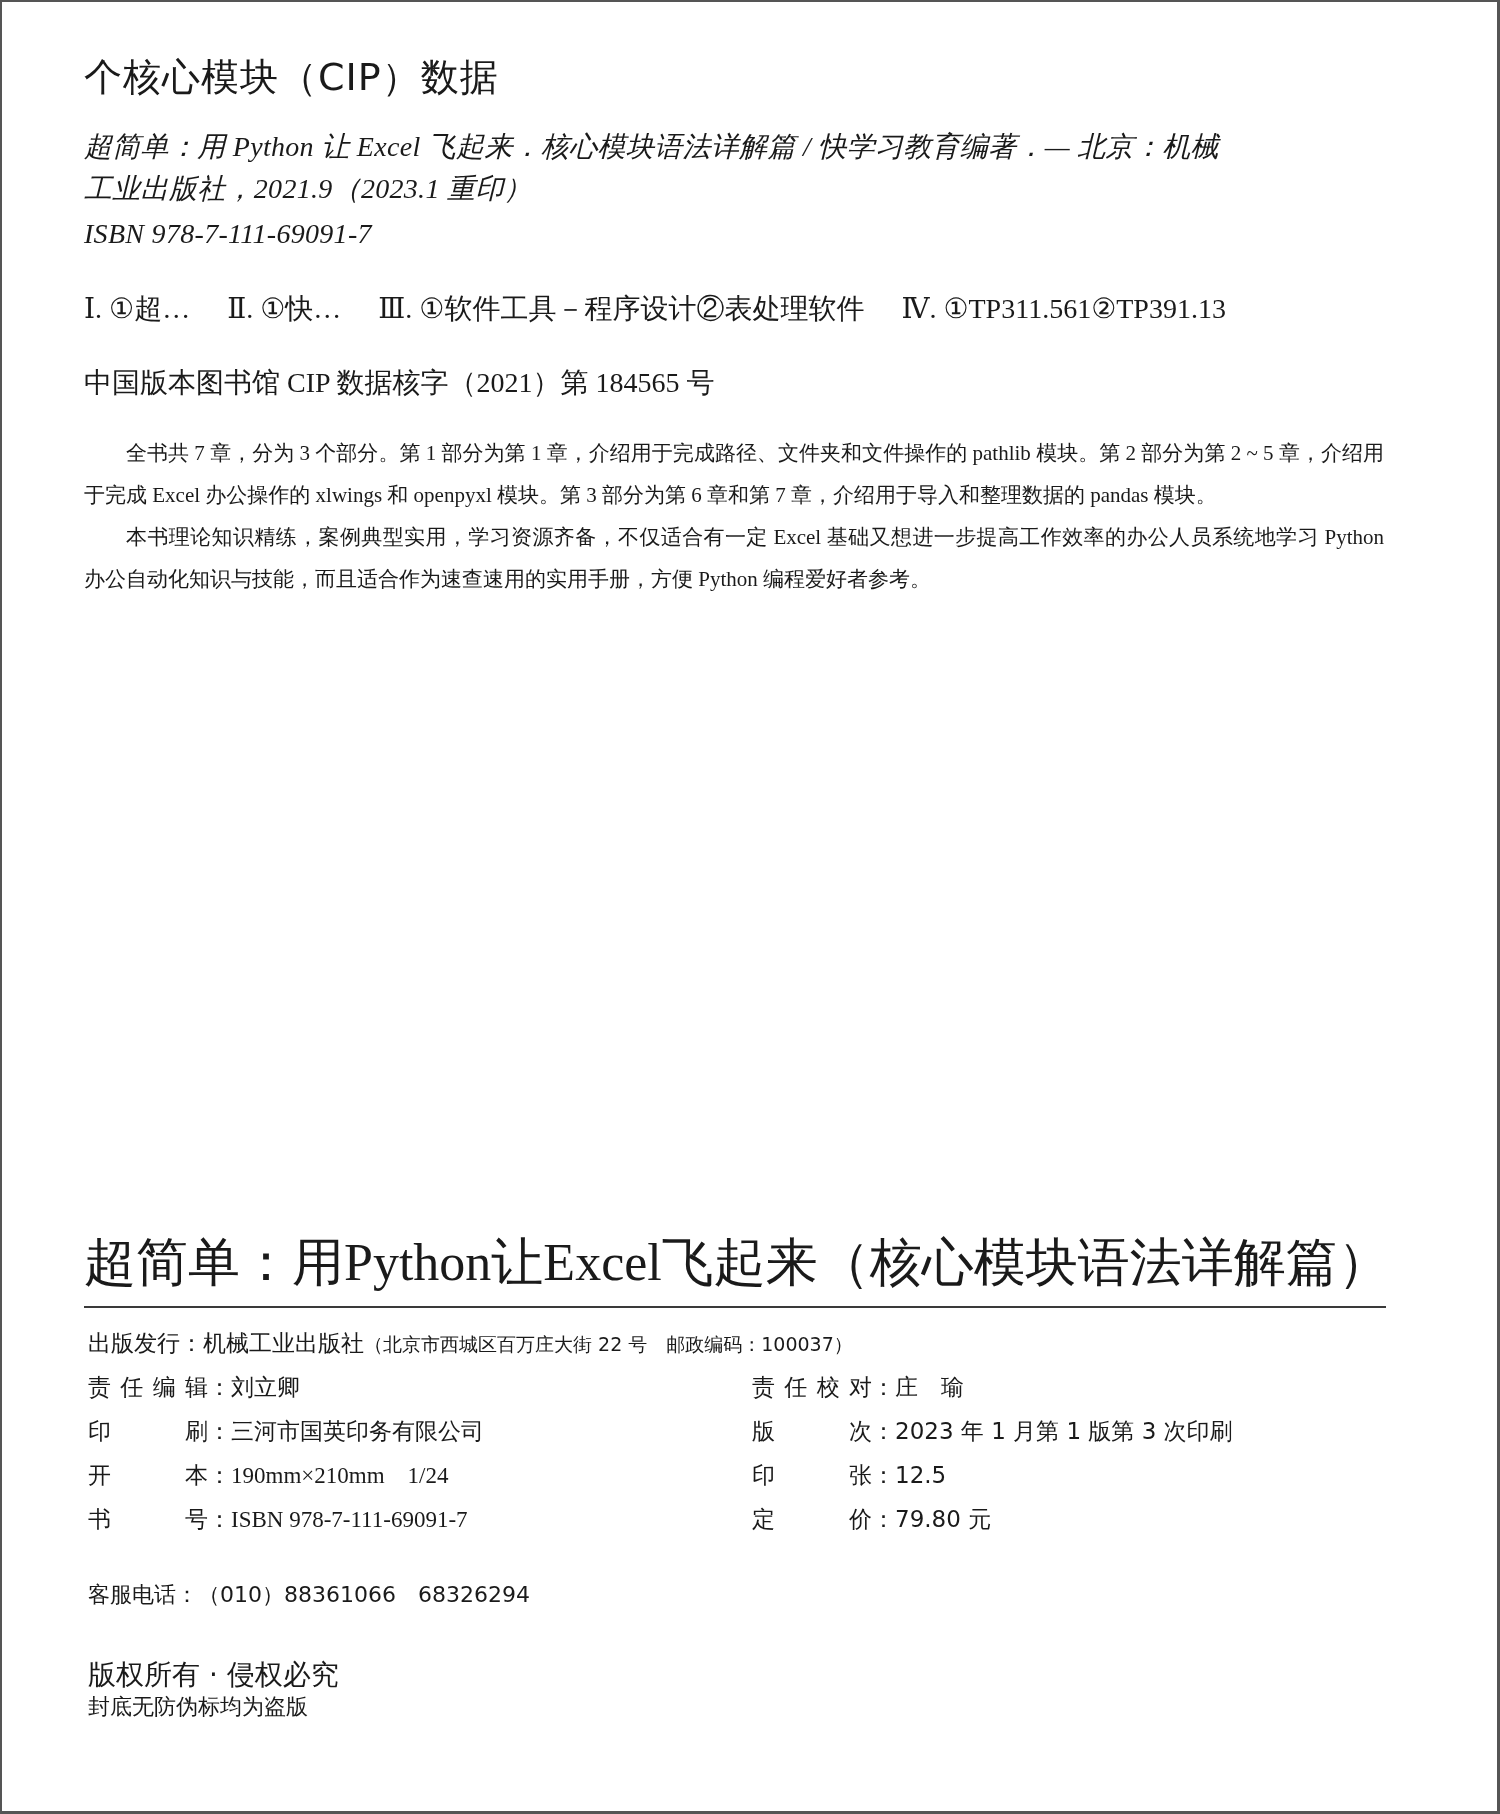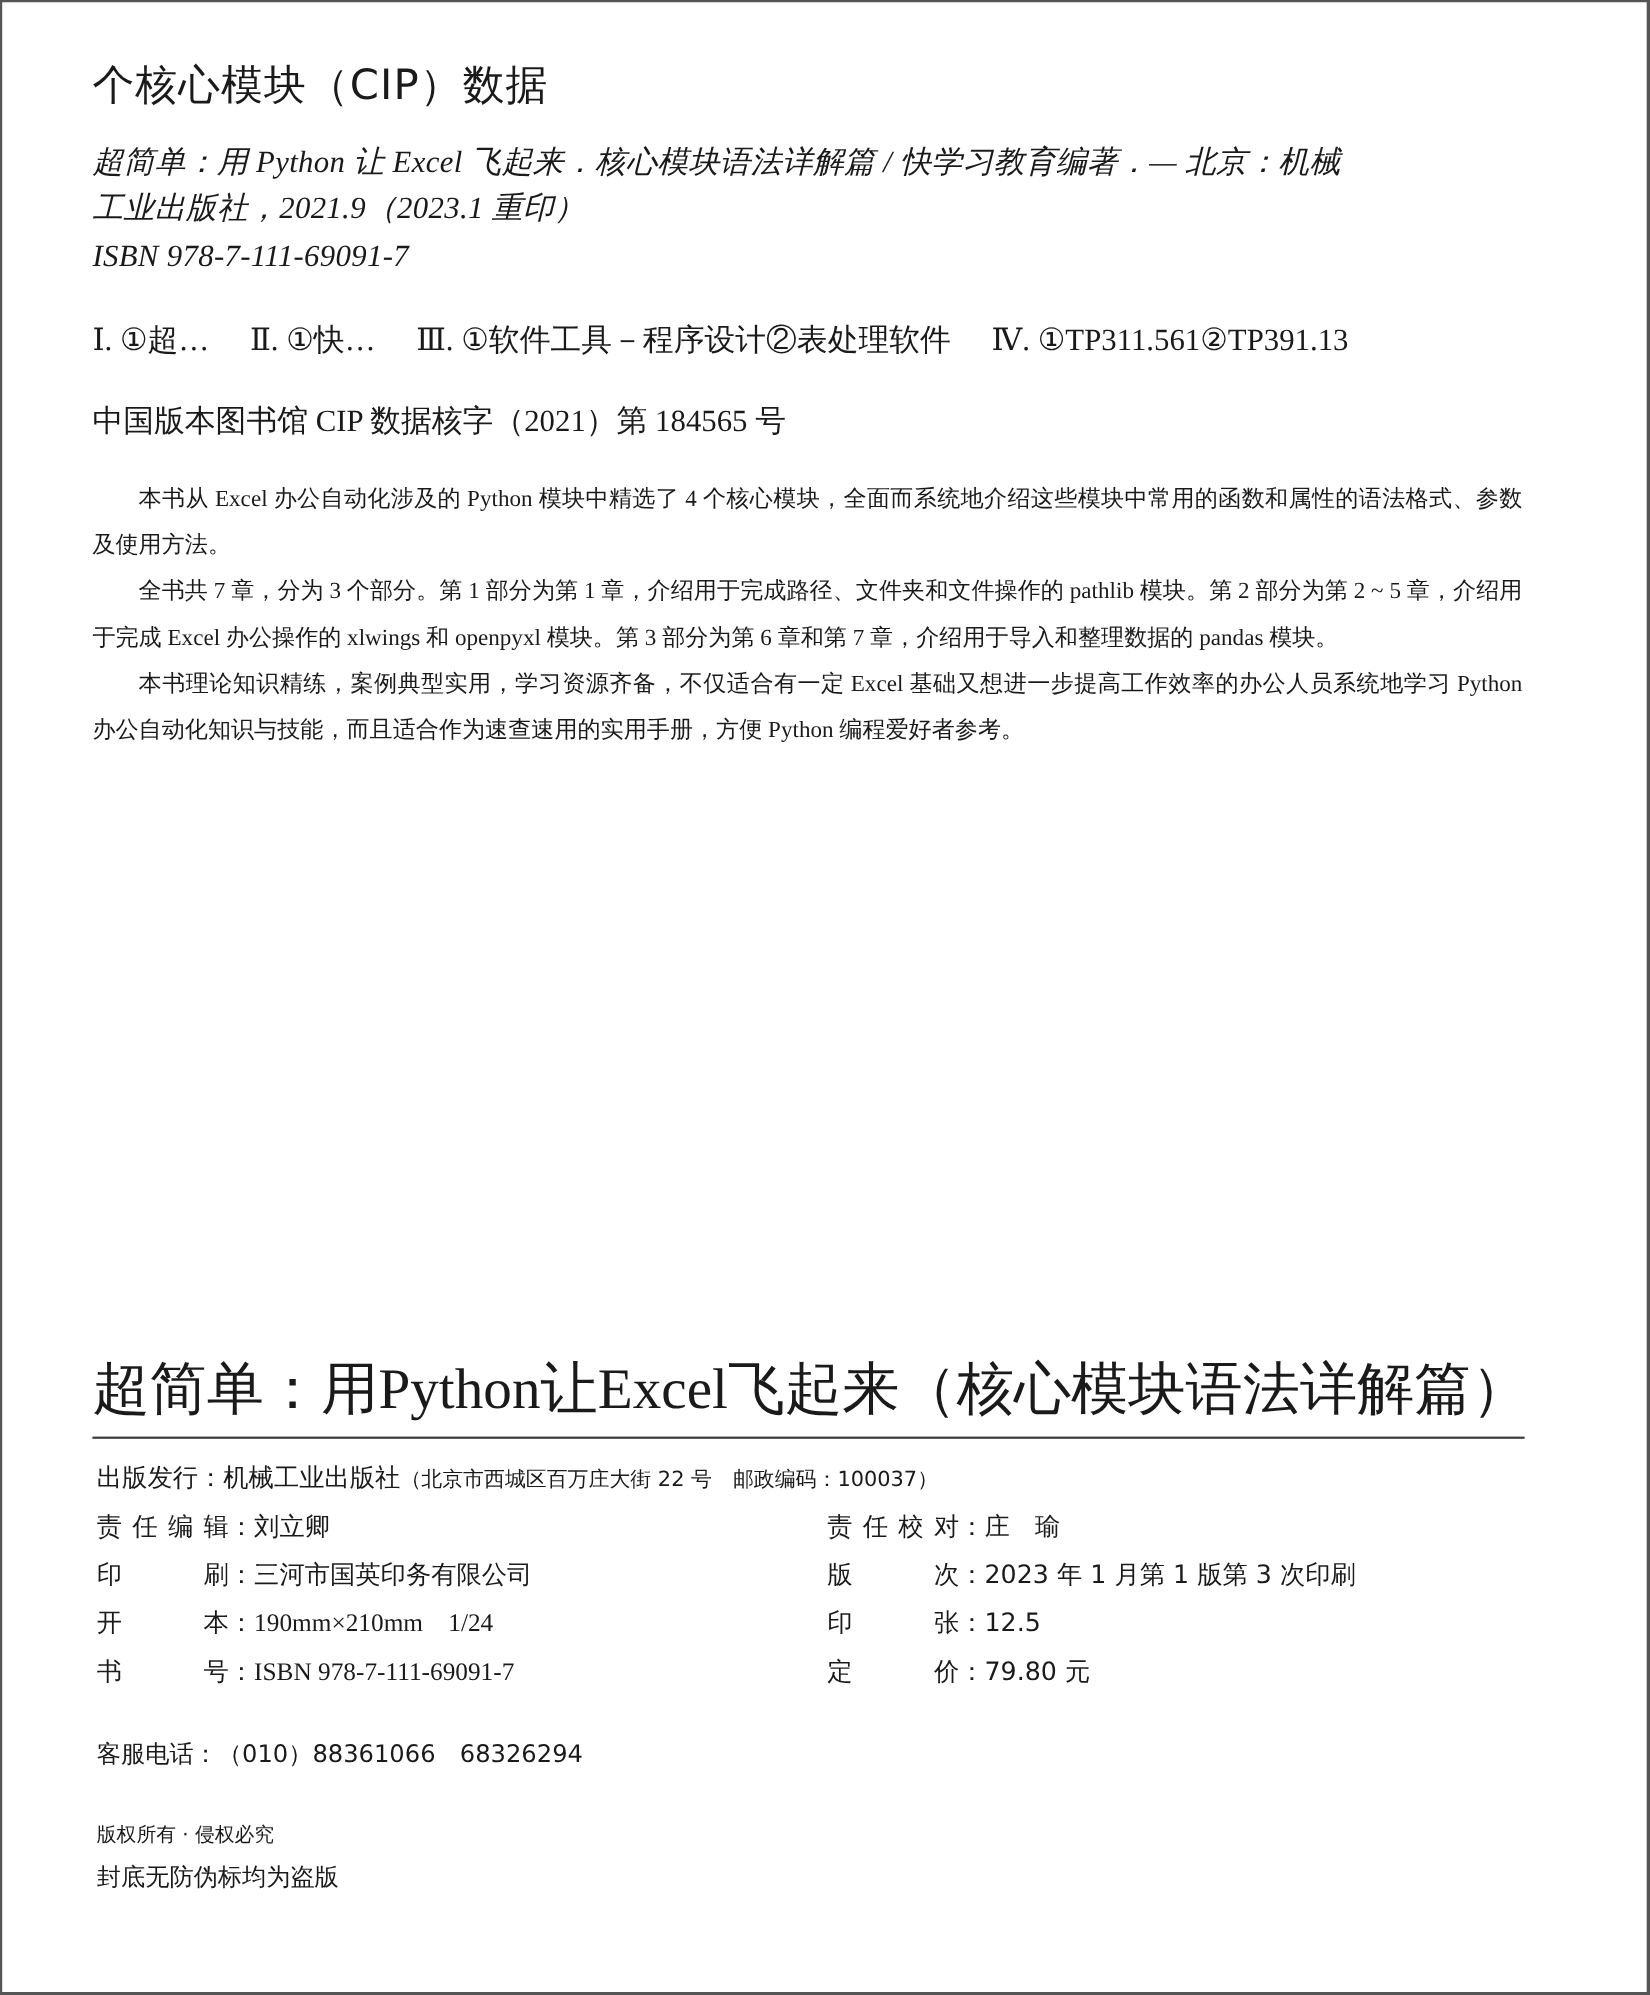--- a/index.html
+++ b/index.html
@@ -35,21 +35,21 @@
   .info { font-size: 23px; }
   .info .addr { font-size: 19px; text-align: right; }
   .pub { left: 88px; top: 1328px; }
   .row { position: absolute; font-size: 23px; white-space: nowrap; }
   .row .lbl { display: inline-block; width: 120px; text-align-last: justify; }
   .col-l { left: 88px; }
   .col-r { left: 752px; }
   .r1 { top: 1372px; } .r2 { top: 1416px; } .r3 { top: 1460px; } .r4 { top: 1504px; }
 
   .service { left: 88px; top: 1580px; font-size: 22px; }
-  .copyright { left: 88px; top: 1656px; font-size: 18px; }
+  .copyright { left: 88px; top: 1656px; font-size: 28px; }
   .antipiracy { left: 88px; top: 1692px; font-size: 22px; text-align: center; }
 </style>
 </head>
 <body>
 
 <div class="page-frame"></div>
 
 <div class="abs cip-title">个核心模块（CIP）数据</div>
 <div class="abs cip-line l1 serif">超简单：用 Python 让 Excel 飞起来．核心模块语法详解篇 / 快学习教育编著．— 北京：机械</div>
 <div class="abs cip-line l2 serif">工业出版社，2021.9（2023.1 重印）</div>
@@ -58,21 +58,20 @@
 <div class="abs classification serif">
   <span>Ⅰ. ①超…</span>
   <span>Ⅱ. ①快…</span>
   <span>Ⅲ. ①软件工具－程序设计②表处理软件</span>
   <span>Ⅳ. ①TP311.561②TP391.13</span>
 </div>
 
 <div class="abs cip-approval serif">中国版本图书馆 CIP 数据核字（2021）第 184565 号</div>
 
 <div class="summary serif">
-  <p>本书从 Excel 办公自动化涉及的 Python 模块中精选了 4 个核心模块，全面而系统地介绍这些模块中常用的函数和属性的语法格式、参数及使用方法。</p>
   <p>全书共 7 章，分为 3 个部分。第 1 部分为第 1 章，介绍用于完成路径、文件夹和文件操作的 pathlib 模块。第 2 部分为第 2 ~ 5 章，介绍用于完成 Excel 办公操作的 xlwings 和 openpyxl 模块。第 3 部分为第 6 章和第 7 章，介绍用于导入和整理数据的 pandas 模块。</p>
   <p>本书理论知识精练，案例典型实用，学习资源齐备，不仅适合有一定 Excel 基础又想进一步提高工作效率的办公人员系统地学习 Python 办公自动化知识与技能，而且适合作为速查速用的实用手册，方便 Python 编程爱好者参考。</p>
 </div>
 
 <div class="abs book-title serif">超简单：用Python让Excel飞起来（核心模块语法详解篇）</div>
 <div class="title-rule"></div>
 
 <div class="abs info pub">
   <span>出版发行：</span><span>机械工业出版社</span><span class="addr">（北京市西城区百万庄大街 22 号　邮政编码：100037）</span>
 </div>

